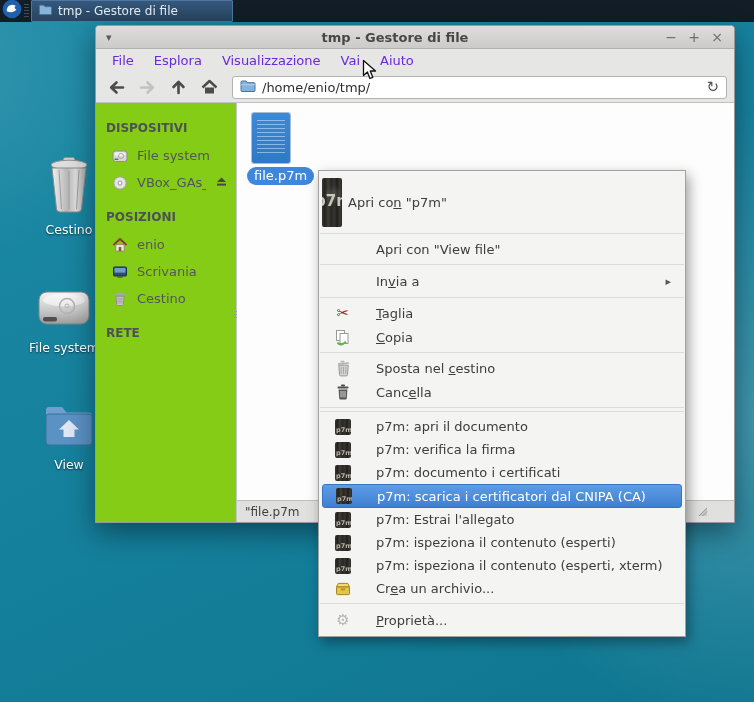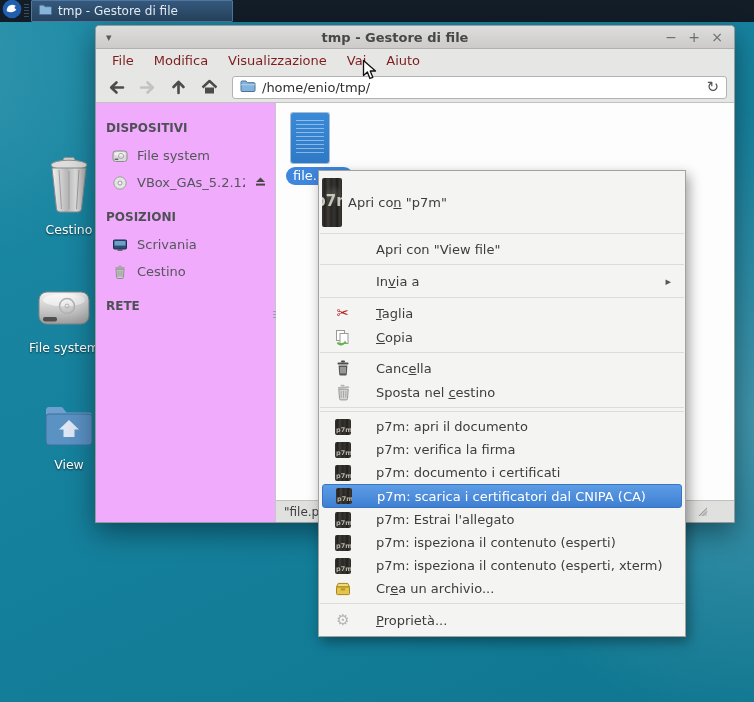--- a/index.html
+++ b/index.html
@@ -32,31 +32,31 @@
             background:#e6e6e5; border:1px solid #98999a; border-radius:4px 4px 0 0;
             box-shadow:0 10px 28px rgba(0,10,20,.45); z-index:10; display:flex; flex-direction:column; }
   .titlebar { height:23px; background:linear-gradient(#dddddc,#cccbca); border-bottom:1px solid #b2b1b0;
               border-radius:4px 4px 0 0; display:flex; align-items:center; padding:0 10px; }
   .tb-menu-arrow { color:#5a5a5a; font-size:11px; width:20px; }
   .tb-title { flex:1; text-align:center; font-size:13px; font-weight:bold; color:#474747; }
   .tb-controls { display:flex; gap:9px; }
   .tb-btn { color:#6d6d6d; font-size:14px; width:14px; text-align:center; line-height:20px; }
 
   .menubar { height:23px; display:flex; align-items:center; padding-left:6px; }
-  .menubar .mitem { padding:2px 10px; font-size:13px; color:#7f1d1d; }
+  .menubar .mitem { padding:2px 10px; font-size:13px; color:#6d28d9; }
 
   .toolbar { height:30px; display:flex; align-items:center; padding:0 7px 0 6px; gap:3px; }
   .nav-btn { width:28px; height:25px; display:flex; align-items:center; justify-content:center; border-radius:3px; }
   .pathbar { flex:1; height:23px; margin-left:6px; background:#fff; border:1px solid #b3b3b3; border-radius:3px;
              display:flex; align-items:center; padding:0 7px; gap:6px; }
   .pathbar .ptext { font-size:13px; color:#2e2e2e; flex:1; }
   .refresh { font-size:15px; color:#555; line-height:1; }
 
   .content { flex:1; display:flex; border-top:1px solid #c2c2c1; min-height:0; }
-  .sidebar { width:179px; background:#f0abfc; padding-top:12px; overflow:hidden; }
+  .sidebar { width:140px; background:#84cc16; padding-top:12px; overflow:hidden; }
   .side-header { font-size:12px; font-weight:bold; color:#4d5155; padding:6px 10px 7px 10px; }
   .side-item { height:27px; display:flex; align-items:center; gap:9px; padding:0 8px 0 15px; font-size:13px; color:#54575a; }
   .side-item .lbl { flex:1; white-space:nowrap; overflow:hidden; }
   .si-icon { width:17px; height:17px; flex:0 0 17px; display:flex; align-items:center; justify-content:center; }
   .side-section { margin-bottom:8px; }
   .splitter { width:1px; background:#c3c6ca; position:relative; }
   .splitter .handle { position:absolute; left:-2px; top:208px; width:5px; height:9px;
                       background:repeating-linear-gradient(#9aa0a8 0 1px, transparent 1px 3px); }
 
   .rightcol { flex:1; display:flex; flex-direction:column; min-width:0; }
@@ -179,21 +179,21 @@
     <span class="tb-title">tmp - Gestore di file</span>
     <span class="tb-controls">
       <span class="tb-btn">−</span>
       <span class="tb-btn">+</span>
       <span class="tb-btn">×</span>
     </span>
   </div>
 
   <div class="menubar">
     <span class="mitem">File</span>
-    <span class="mitem">Modifica</span>
+    <span class="mitem">Esplora</span>
     <span class="mitem">Visualizzazione</span>
     <span class="mitem">Vai</span>
     <span class="mitem">Aiuto</span>
   </div>
 
   <div class="toolbar">
     <span class="nav-btn">
       <svg width="17" height="15" viewBox="0 0 17 15">
           <path d="M15 7.5 H4.5 M8.5 2.5 L3.2 7.5 L8.5 12.5" stroke="#4c4c4c" stroke-width="2.6" fill="none" stroke-linecap="round" stroke-linejoin="round"></path>
         </svg>
@@ -256,20 +256,30 @@
               </svg>
           </span>
         </div>
       </div>
 
       <div class="side-section">
         <div class="side-header">POSIZIONI</div>
         <div class="side-item">
           <span class="si-icon">
             <svg width="16" height="16" viewBox="0 0 16 16">
+                <path d="M1.5 8 L8 2 L14.5 8" stroke="#8d3b2c" stroke-width="2" fill="none" stroke-linejoin="round"></path>
+                <rect x="3.8" y="7.6" width="8.4" height="6.6" fill="#f2e9d8" stroke="#9a8a6a"></rect>
+                <rect x="6.7" y="10" width="2.6" height="4.2" fill="#7a5b3a"></rect>
+              </svg>
+          </span>
+          <span class="lbl">enio</span>
+        </div>
+        <div class="side-item">
+          <span class="si-icon">
+            <svg width="16" height="16" viewBox="0 0 16 16">
                 <rect x="1.5" y="3" width="13" height="9" rx="1" fill="#2d4c72" stroke="#1b3150"></rect>
                 <rect x="2.5" y="4" width="11" height="4.6" fill="#6f9ec7"></rect>
                 <rect x="5.5" y="12.2" width="5" height="1.6" fill="#54555a"></rect>
               </svg>
           </span>
           <span class="lbl">Scrivania</span>
         </div>
         <div class="side-item">
           <span class="si-icon">
             <svg width="16" height="16" viewBox="0 0 16 16">
@@ -342,40 +352,40 @@
           <path d="M2.5 13.5 c1.5 2.5 5 2.6 6.5 .2" stroke="#5cb63f" stroke-width="2" fill="none"></path>
           <path d="M9.8 11.5 l-1.2 3.4 3.4 -.6 z" fill="#5cb63f"></path>
         </svg>
     </span>
     <span><u>C</u>opia</span>
   </div>
   <div class="msep"></div>
 
   <div class="mrow">
     <span class="micon">
+      <svg width="15" height="17" viewBox="0 0 15 17">
+          <rect x="4.5" y=".8" width="4" height="1.6" rx=".8" fill="#b5b5b5"></rect>
+          <rect x="1.8" y="2.6" width="11.4" height="1.8" rx=".9" fill="#b5b5b5" transform="rotate(-4 7.5 3.5)"></rect>
+          <path d="M2.8 5.2 h9.4 l-.7 9.5 a1.3 1.3 0 0 1 -1.3 1.2 h-5.4 a1.3 1.3 0 0 1 -1.3 -1.2 z" fill="#d6d6d6" stroke="#979797"></path>
+          <path d="M5.2 6.8 v7 M7.5 6.8 v7 M9.8 6.8 v7" stroke="#a5a5a5"></path>
+        </svg>
+    </span>
+    <span>Sposta nel <u>c</u>estino</span>
+  </div>
+  <div class="mrow">
+    <span class="micon">
       <svg width="14" height="16" viewBox="0 0 14 16">
           <rect x="5" y=".6" width="4" height="1.8" rx=".9" fill="#4e4e4e"></rect>
           <rect x="1.5" y="2.6" width="11" height="1.8" rx=".9" fill="#4e4e4e"></rect>
           <path d="M2.6 5.4 h8.8 l-.6 8.8 a1.3 1.3 0 0 1 -1.3 1.2 h-5 a1.3 1.3 0 0 1 -1.3 -1.2 z" fill="#585858"></path>
           <path d="M5 7 v6.4 M7 7 v6.4 M9 7 v6.4" stroke="#e8e8e8" stroke-width=".9"></path>
         </svg>
     </span>
     <span>Canc<u>e</u>lla</span>
   </div>
-  <div class="mrow">
-    <span class="micon">
-      <svg width="15" height="17" viewBox="0 0 15 17">
-          <rect x="4.5" y=".8" width="4" height="1.6" rx=".8" fill="#b5b5b5"></rect>
-          <rect x="1.8" y="2.6" width="11.4" height="1.8" rx=".9" fill="#b5b5b5" transform="rotate(-4 7.5 3.5)"></rect>
-          <path d="M2.8 5.2 h9.4 l-.7 9.5 a1.3 1.3 0 0 1 -1.3 1.2 h-5.4 a1.3 1.3 0 0 1 -1.3 -1.2 z" fill="#d6d6d6" stroke="#979797"></path>
-          <path d="M5.2 6.8 v7 M7.5 6.8 v7 M9.8 6.8 v7" stroke="#a5a5a5"></path>
-        </svg>
-    </span>
-    <span>Sposta nel <u>c</u>estino</span>
-  </div>
   <div class="msep"></div>
 
   <div class="msep"></div>
 
   <div class="mrow p7mrow">
     <span class="micon">
         <span class="p7m-chip p7m-small">
           <span>p7m</span>
         </span>
       </span>

